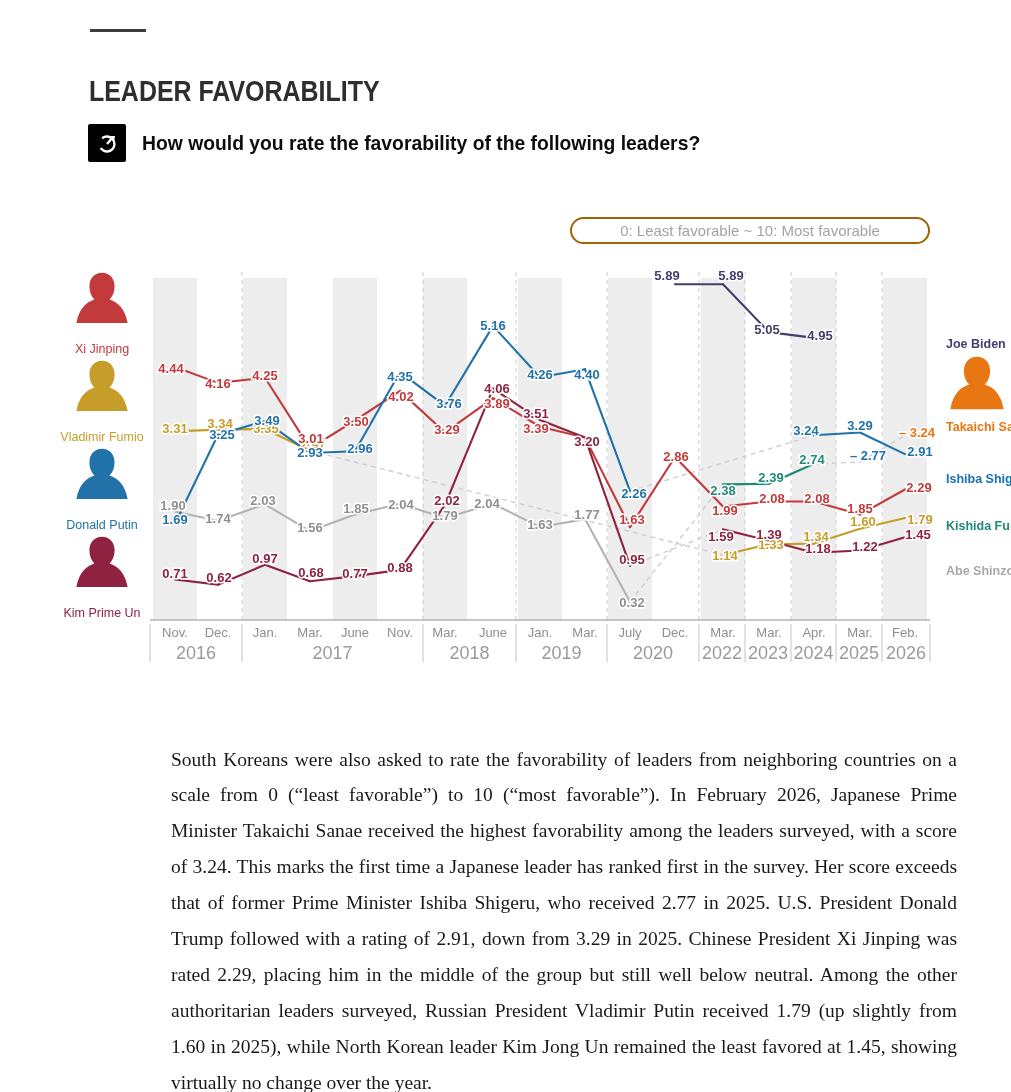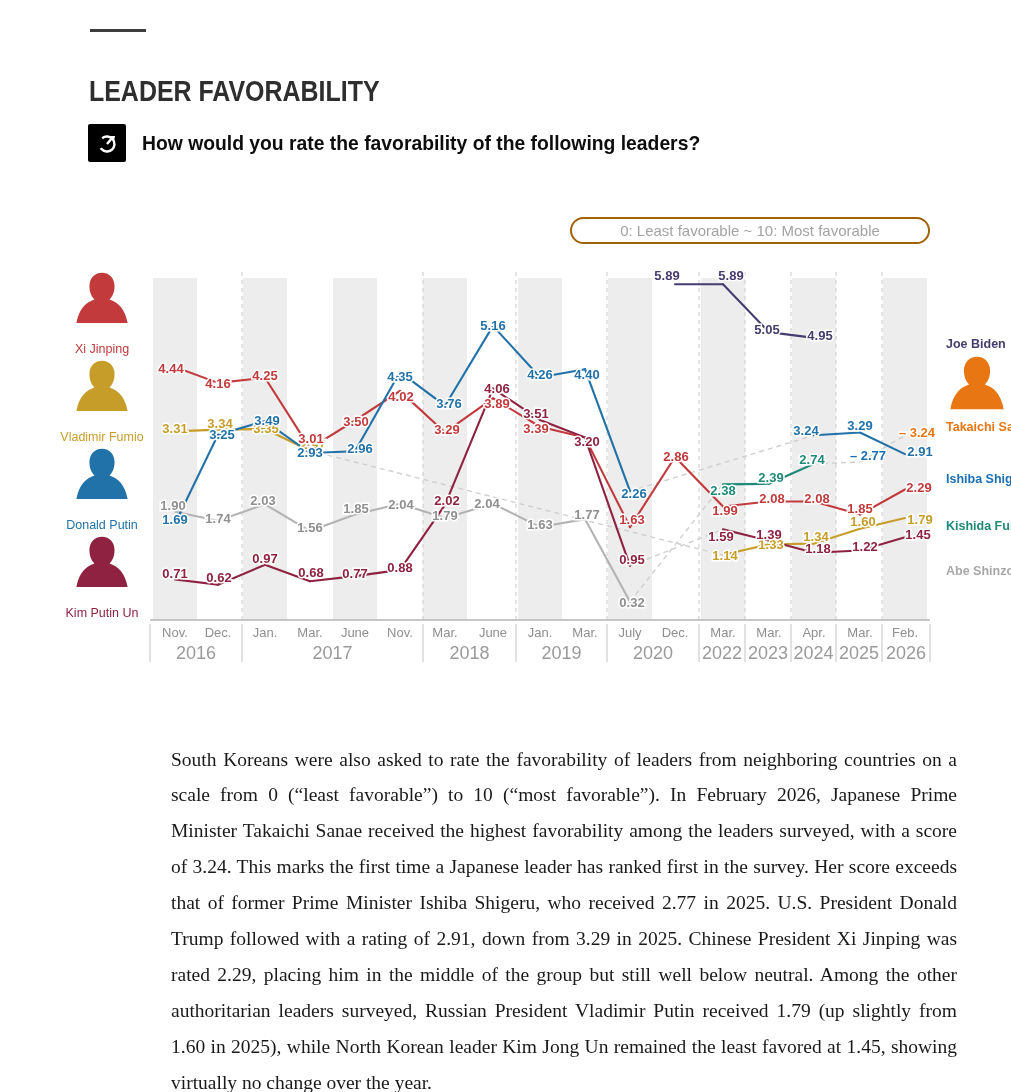--- a/index.html
+++ b/index.html
@@ -272,21 +272,21 @@
           <path d="M32 3c-8 0-13.5 6-13.5 14.5 0 6 2.2 11.2 5.4 14.2C15 34.5 7.5 41 4.5 57h55C56.5 41 49 34.5 40.1 31.7c3.2-3 5.4-8.2 5.4-14.2C45.5 9 40 3 32 3z" fill="#c23a3c"></path>
         </svg></span><div class="name" style="color:#c23a3c">Xi Jinping</div></div>
     <div class="item abs" style="top: 358px;"><span><svg width="60" height="54" viewBox="0 0 64 58">
           <path d="M32 3c-8 0-13.5 6-13.5 14.5 0 6 2.2 11.2 5.4 14.2C15 34.5 7.5 41 4.5 57h55C56.5 41 49 34.5 40.1 31.7c3.2-3 5.4-8.2 5.4-14.2C45.5 9 40 3 32 3z" fill="#c79d2a"></path>
         </svg></span><div class="name" style="color:#c79d2a">Vladimir Fumio</div></div>
     <div class="item abs" style="top: 446px;"><span><svg width="60" height="54" viewBox="0 0 64 58">
           <path d="M32 3c-8 0-13.5 6-13.5 14.5 0 6 2.2 11.2 5.4 14.2C15 34.5 7.5 41 4.5 57h55C56.5 41 49 34.5 40.1 31.7c3.2-3 5.4-8.2 5.4-14.2C45.5 9 40 3 32 3z" fill="#2172a8"></path>
         </svg></span><div class="name" style="color:#2172a8">Donald Putin</div></div>
     <div class="item abs" style="top: 534px;"><span><svg width="60" height="54" viewBox="0 0 64 58">
           <path d="M32 3c-8 0-13.5 6-13.5 14.5 0 6 2.2 11.2 5.4 14.2C15 34.5 7.5 41 4.5 57h55C56.5 41 49 34.5 40.1 31.7c3.2-3 5.4-8.2 5.4-14.2C45.5 9 40 3 32 3z" fill="#8e2240"></path>
-        </svg></span><div class="name" style="color:#8e2240">Kim Putin Un</div></div>
+        </svg></span><div class="name" style="color:#8e2240">Kim Prime Un</div></div>
   </div>
 <div class="legend-right" id="legend-right">
     <div class="item abs" style="top: 325px; margin-top: 12px;">
       <div class="name" style="color:#463c6e">Joe Biden</div>
     </div>
     <div class="item abs" style="top: 348px;">
       <div><svg width="62" height="68" viewBox="0 0 64 58">
           <path d="M32 3c-8 0-13.5 6-13.5 14.5 0 6 2.2 11.2 5.4 14.2C15 34.5 7.5 41 4.5 57h55C56.5 41 49 34.5 40.1 31.7c3.2-3 5.4-8.2 5.4-14.2C45.5 9 40 3 32 3z" fill="#e87612"></path>
         </svg></div>
       <div class="name" style="color:#e87612">Takaichi Sanae</div>

